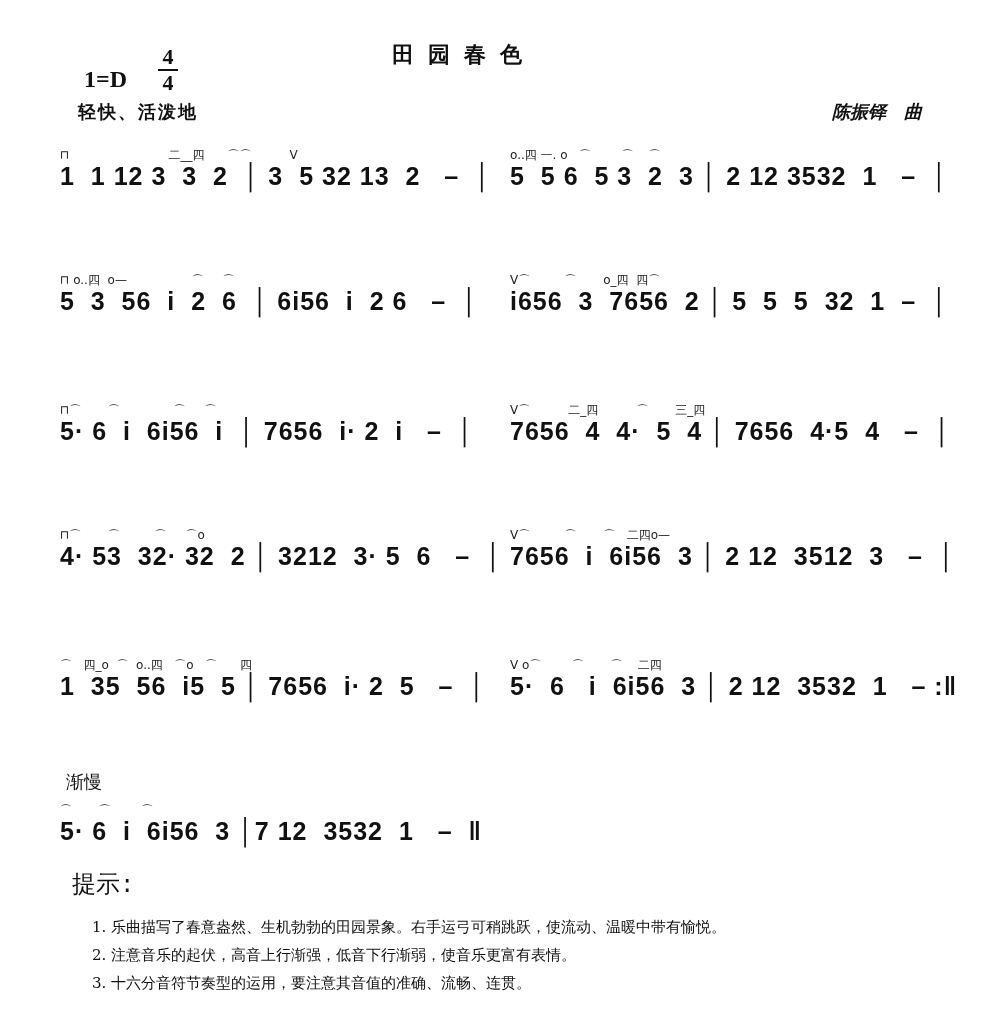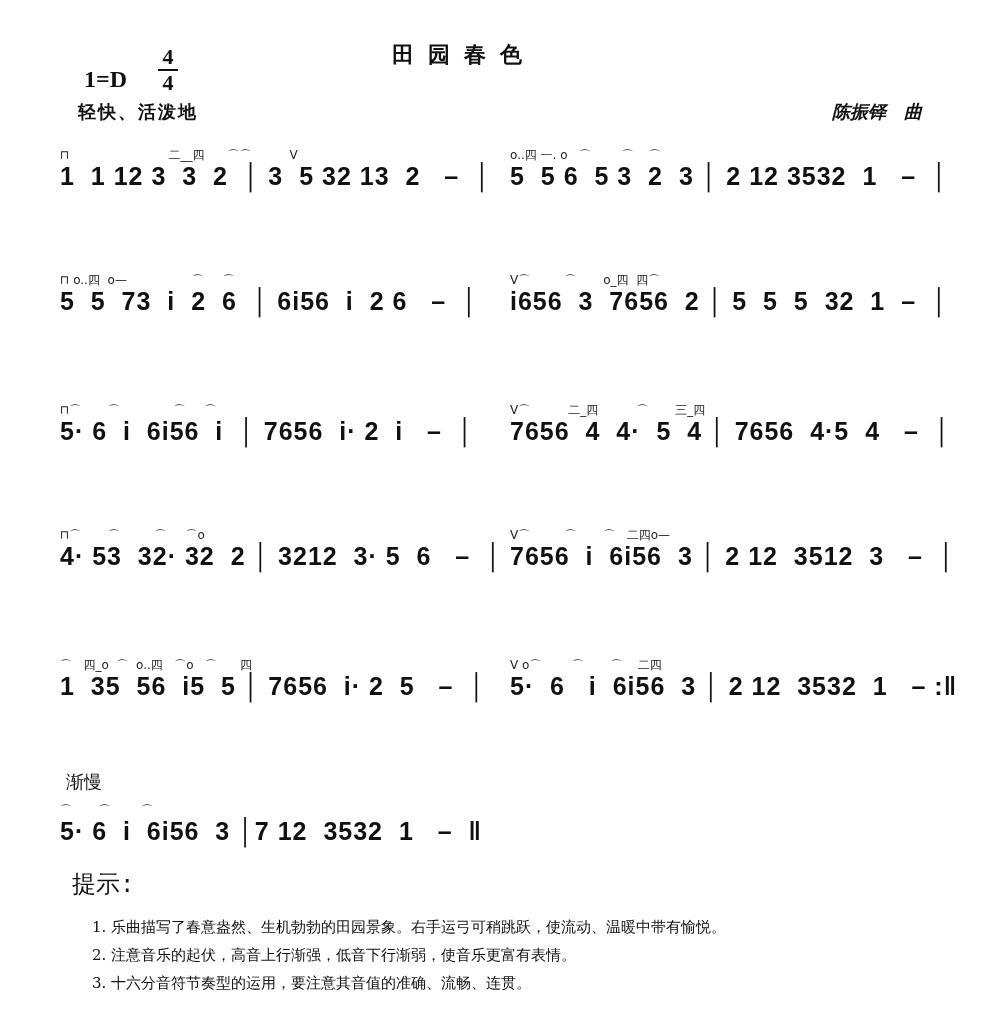--- a/index.html
+++ b/index.html
@@ -34,21 +34,21 @@
 
 <div class="row" style="top:140px">
   <div class="marks">⊓                          二__四      ⌒⌒          V              </div>
   <div class="notes">1  1 12 3  3  2  │ 3  5 32 13  2   –  │</div>
   <div class="marks" style="left:450px">o..四 一. o   ⌒        ⌒    ⌒</div>
   <div class="notes" style="left:450px">5  5 6  5 3  2  3 │ 2 12 3532  1   –  │</div>
 </div>
 
 <div class="row" style="top:265px">
   <div class="marks">⊓ o..四  o—                 ⌒     ⌒</div>
-  <div class="notes">5  5  73  i  2  6  │ 6i56  i  2 6   –  │</div>
+  <div class="notes">5  3  56  i  2  6  │ 6i56  i  2 6   –  │</div>
   <div class="marks" style="left:450px">V⌒         ⌒       o_四  四⌒</div>
   <div class="notes" style="left:450px">i656  3  7656  2 │ 5  5  5  32  1  –  │</div>
 </div>
 
 <div class="row" style="top:395px">
   <div class="marks">⊓⌒       ⌒              ⌒     ⌒</div>
   <div class="notes">5· 6  i  6i56  i  │ 7656  i· 2  i   –  │</div>
   <div class="marks" style="left:450px">V⌒          二_四          ⌒       三_四</div>
   <div class="notes" style="left:450px">7656  4  4·  5  4 │ 7656  4·5  4   –  │</div>
 </div>

